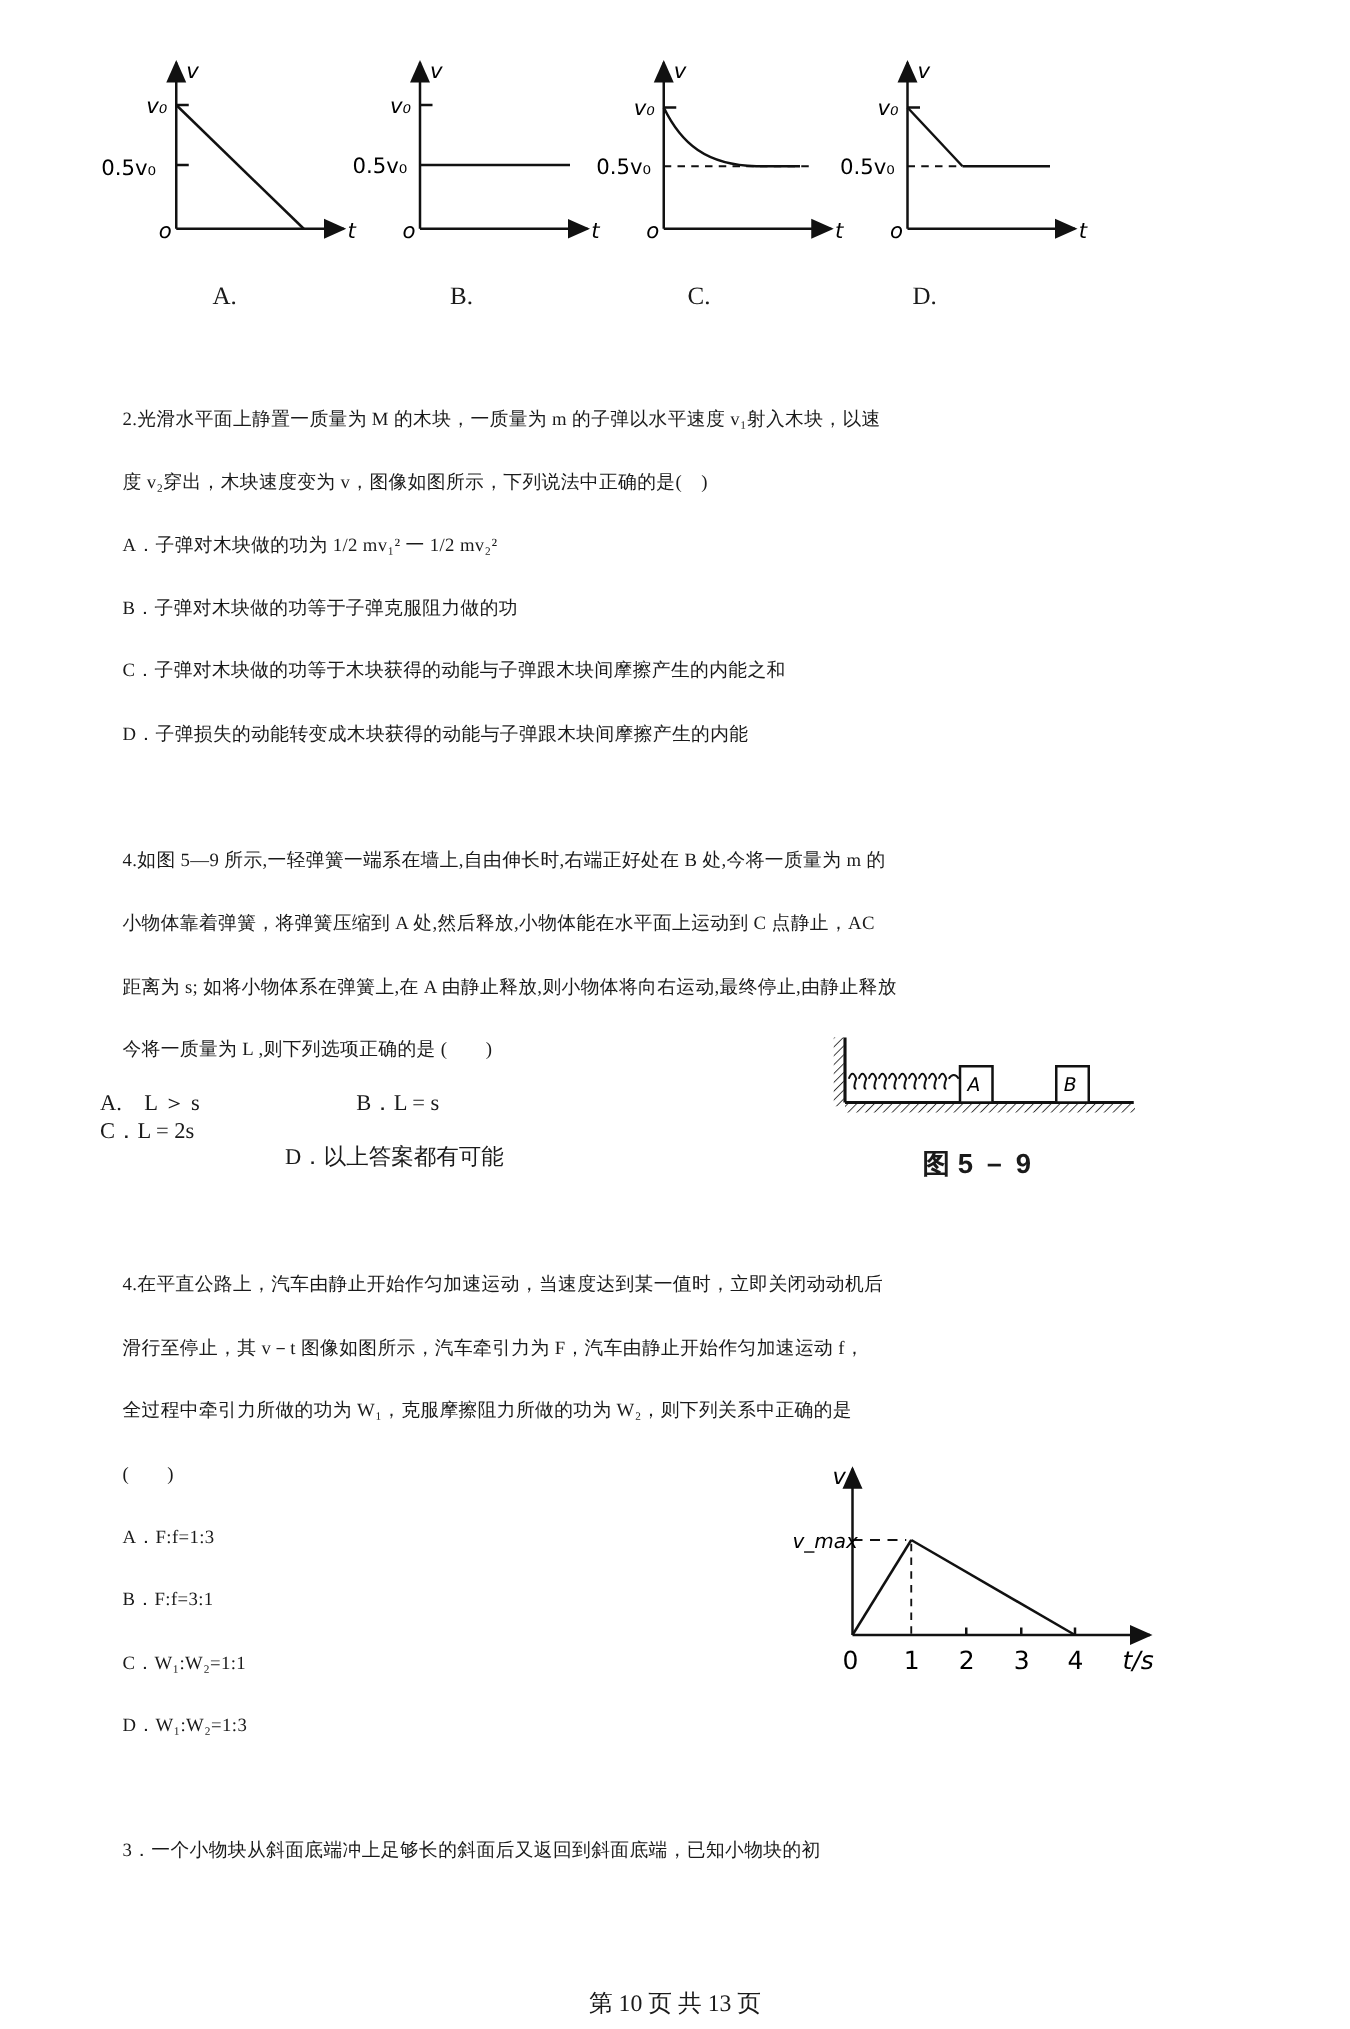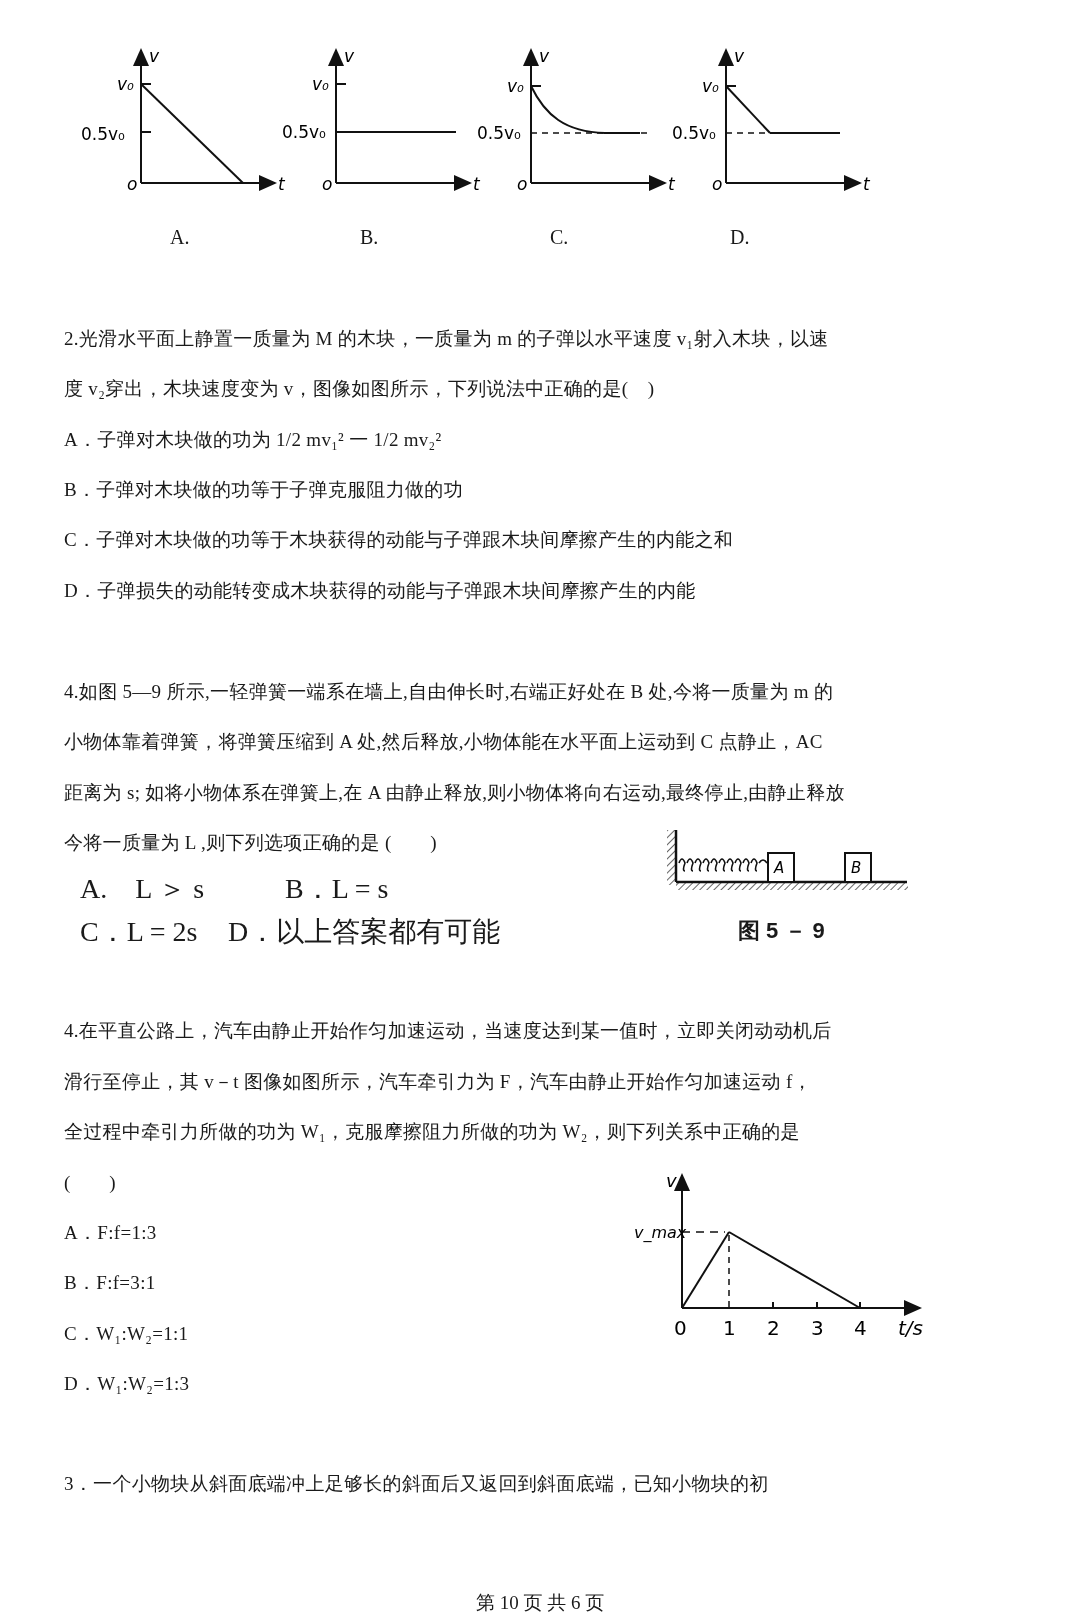--- a/index.html
+++ b/index.html
@@ -1,20 +1,20 @@
 <!DOCTYPE html>
 <html><head>
 <meta charset="utf-8">
 <style>
   html, body { margin:0; padding:0; background:#ffffff; }
   body { width:1080px; height:1623px; position:relative; overflow:hidden;
          font-family:"Liberation Serif","DejaVu Serif",serif; color:#1a1a1a; }
   .abs { position:absolute; }
-  .line { position:absolute; left:64px; font-size:19px; white-space:nowrap; letter-spacing:0.3px; }
-  .opt-label { position:absolute; font-size:28px; }
+  .line { position:absolute; left:98px; font-size:15px; white-space:nowrap; letter-spacing:0.3px; }
+  .opt-label { position:absolute; font-size:18px; }
   .graph-cap { position:absolute; font-size:20px; }
   svg text { font-family:"DejaVu Sans",sans-serif; }
   .footer { position:absolute; left:0; width:1080px; text-align:center; top:1590px; font-size:19px; }
 </style>
 </head>
 <body>
 
 <svg class="abs" style="left:75px;top:40px" width="220" height="160" viewBox="0 0 220 160">
   <defs>
       <marker id="ar" markerWidth="10" markerHeight="10" refX="8" refY="5" orient="auto">
@@ -79,21 +79,21 @@
 <div class="line" style="top:477px">B．子弹对木块做的功等于子弹克服阻力做的功</div>
 <div class="line" style="top:527px">C．子弹对木块做的功等于木块获得的动能与子弹跟木块间摩擦产生的内能之和</div>
 <div class="line" style="top:578px">D．子弹损失的动能转变成木块获得的动能与子弹跟木块间摩擦产生的内能</div>
 
 <div class="line" style="top:679px">4.如图 5—9 所示,一轻弹簧一端系在墙上,自由伸长时,右端正好处在 B 处,今将一质量为 m 的</div>
 <div class="line" style="top:729px">小物体靠着弹簧，将弹簧压缩到 A 处,然后释放,小物体能在水平面上运动到 C 点静止，AC</div>
 <div class="line" style="top:780px">距离为 s; 如将小物体系在弹簧上,在 A 由静止释放,则小物体将向右运动,最终停止,由静止释放</div>
 <div class="line" style="top:830px">今将一质量为 L ,则下列选项正确的是 (　　)</div>
 <div class="opt-label" style="left:80px;top:870px">A.　L ＞ s</div>
 <div class="opt-label" style="left:285px;top:870px">B．L = s</div>
-<div class="opt-label" style="left:80px;top:913px">C．L = 2s</div>
+<div class="opt-label" style="left:80px;top:892px">C．L = 2s</div>
 <div class="opt-label" style="left:228px;top:913px">D．以上答案都有可能</div>
 
 <svg class="abs" style="left:665px;top:825px" width="250" height="70" viewBox="0 0 250 70">
   <defs>
     <pattern id="hatch" width="5" height="5" patternUnits="userSpaceOnUse" patternTransform="rotate(45)">
       <line x1="0" y1="0" x2="0" y2="5" stroke="#333" stroke-width="1.5"></line>
     </pattern>
   </defs>
   <rect x="2" y="5" width="8" height="55" fill="url(#hatch)"></rect>
   <line x1="11" y1="5" x2="11" y2="57" stroke="#111" stroke-width="2.5"></line>
@@ -136,13 +136,13 @@
   <text x="44" y="170" font-size="20" font-family="Liberation Serif, serif">0</text>
   <text x="93" y="170" font-size="20" font-family="Liberation Serif, serif">1</text>
   <text x="137" y="170" font-size="20" font-family="Liberation Serif, serif">2</text>
   <text x="181" y="170" font-size="20" font-family="Liberation Serif, serif">3</text>
   <text x="224" y="170" font-size="20" font-family="Liberation Serif, serif">4</text>
   <text x="268" y="170" font-size="20" font-style="italic" font-family="Liberation Serif, serif">t/s</text>
 </svg>
 
 <div class="line" style="top:1471px">3．一个小物块从斜面底端冲上足够长的斜面后又返回到斜面底端，已知小物块的初</div>
 
-<div class="footer">第 10 页 共 6 页</div>
+<div class="footer">第 10 页 共 13 页</div>
 
 </body></html>

